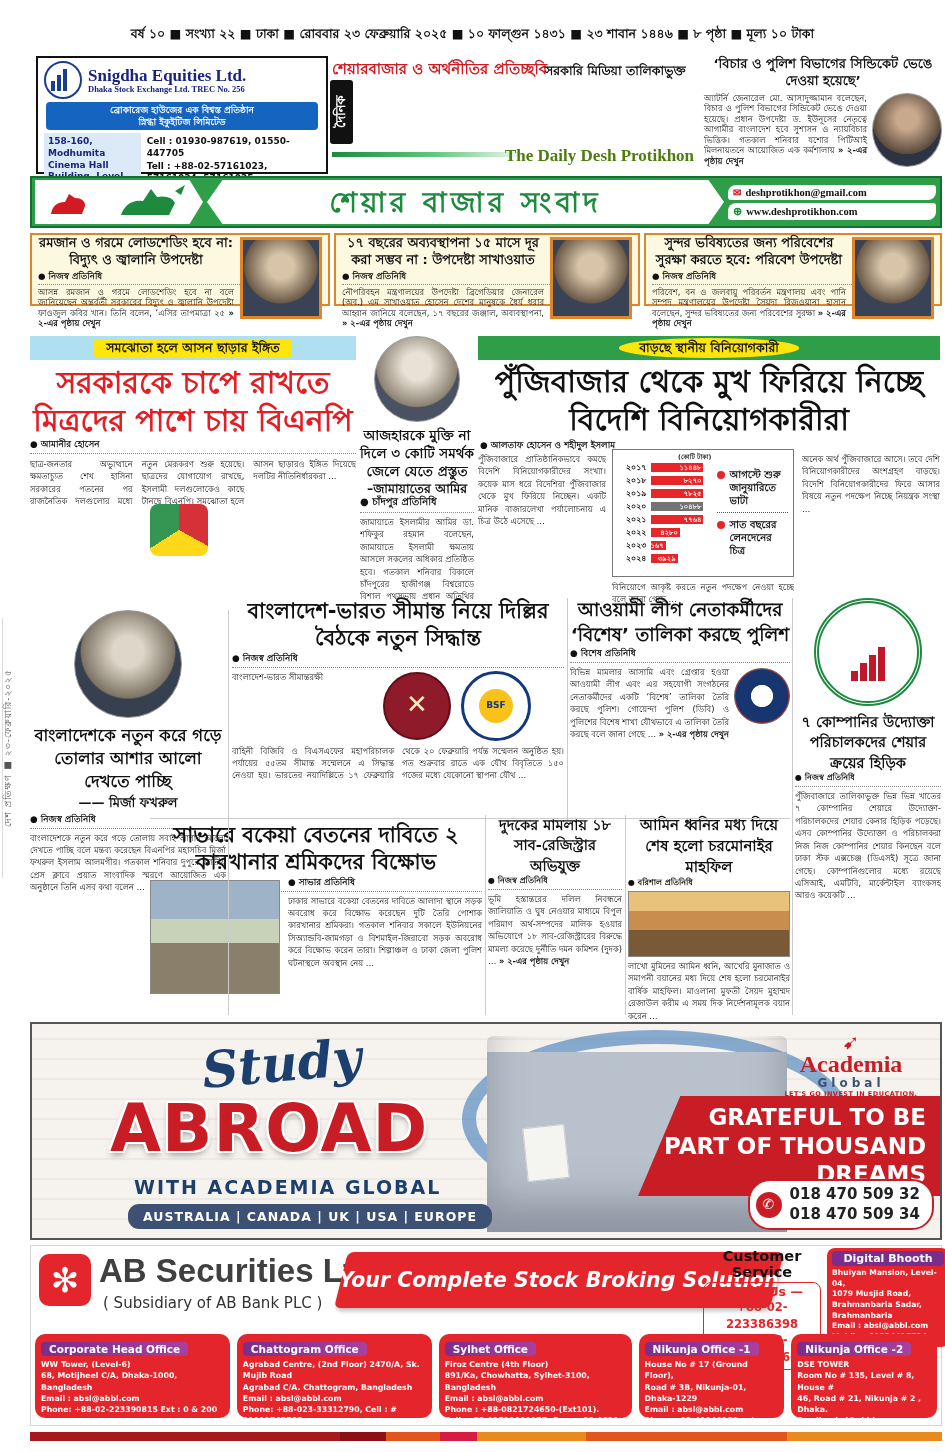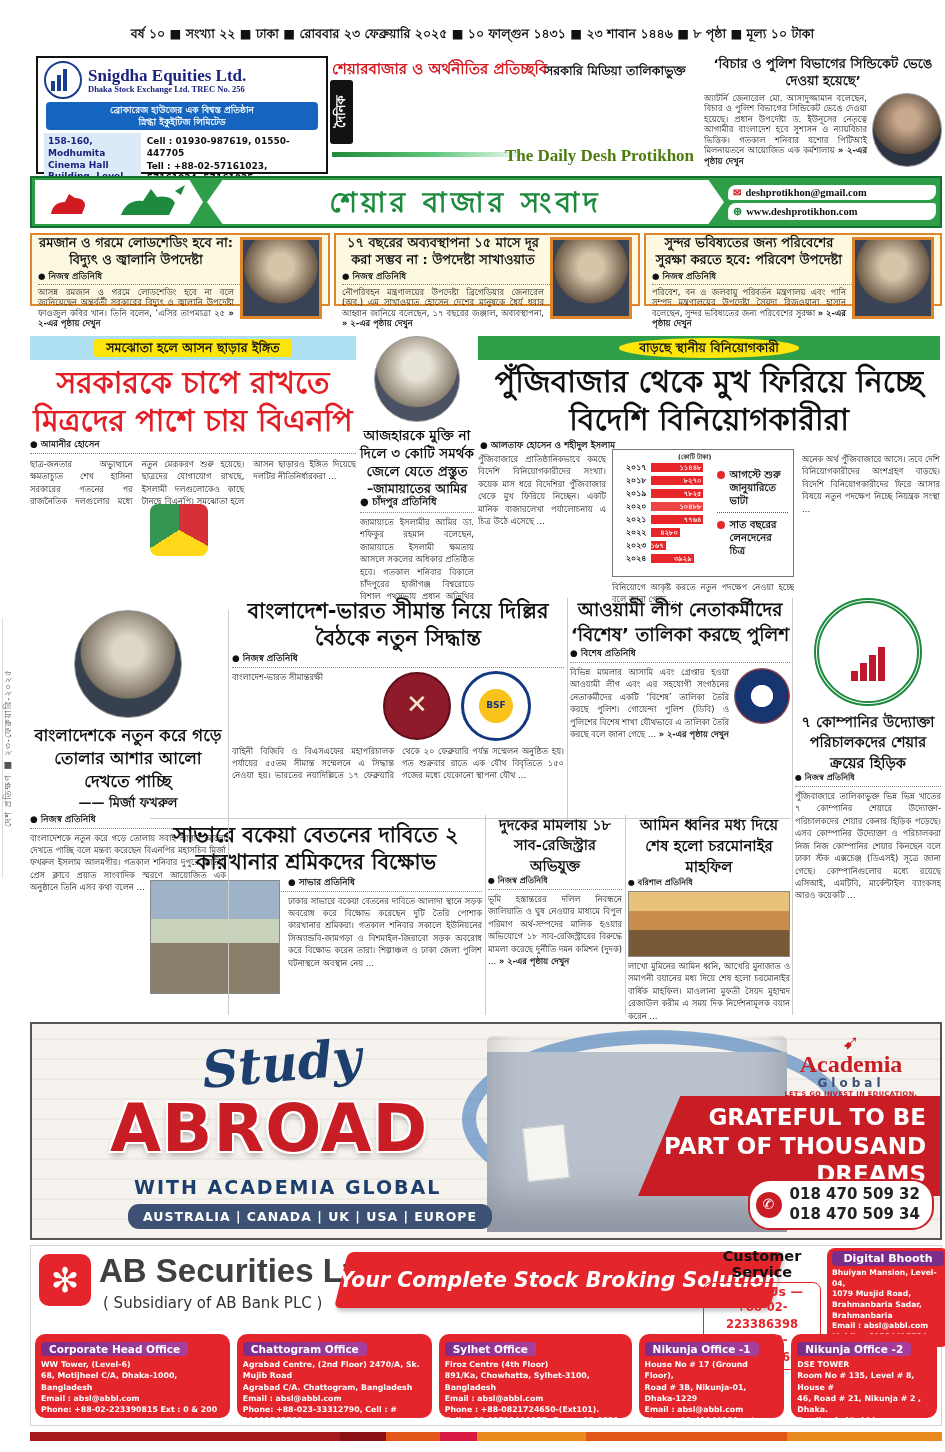--- a/index.html
+++ b/index.html
@@ -359,21 +359,21 @@
                 </div>
               </div>
               <div class="crow">
                 <span class="cyear">২০১৯</span>
                 <div class="cbar" style="width: 68.3526%; background: rgb(232, 38, 42);">
                   <span class="cval">৭৮২৫</span>
                 </div>
               </div>
               <div class="crow">
                 <span class="cyear">২০২০</span>
-                <div class="cbar" style="width: 91.6143%; background: #ef4444;">
+                <div class="cbar" style="width: 91.6143%; background: #737373;">
                   <span class="cval">১০৪৮৮</span>
                 </div>
               </div>
               <div class="crow">
                 <span class="cyear">২০২১</span>
                 <div class="cbar" style="width: 67.8197%; background: rgb(232, 38, 42);">
                   <span class="cval">৭৭৬৪</span>
                 </div>
               </div>
               <div class="crow">
@@ -383,21 +383,21 @@
                 </div>
               </div>
               <div class="crow">
                 <span class="cyear">২০২৩</span>
                 <div class="cbar" style="width: 18.9291%; background: rgb(232, 38, 42);">
                   <span class="cval">২১৬৭</span>
                 </div>
               </div>
               <div class="crow">
                 <span class="cyear">২০২৪</span>
-                <div class="cbar" style="width: 34.3204%; background: rgb(232, 38, 42); padding-left: 16px;">
+                <div class="cbar" style="width: 34.3204%; background: rgb(232, 38, 42);">
                   <span class="cval">৩৯২৯</span>
                 </div>
               </div>
             </div>
         </div>
         <div class="cright">
           <div class="legend-item">
               <span class="legend-dot"></span>
               <span>আগস্টে শুরু জানুয়ারিতে ভাটা</span>
             </div>

